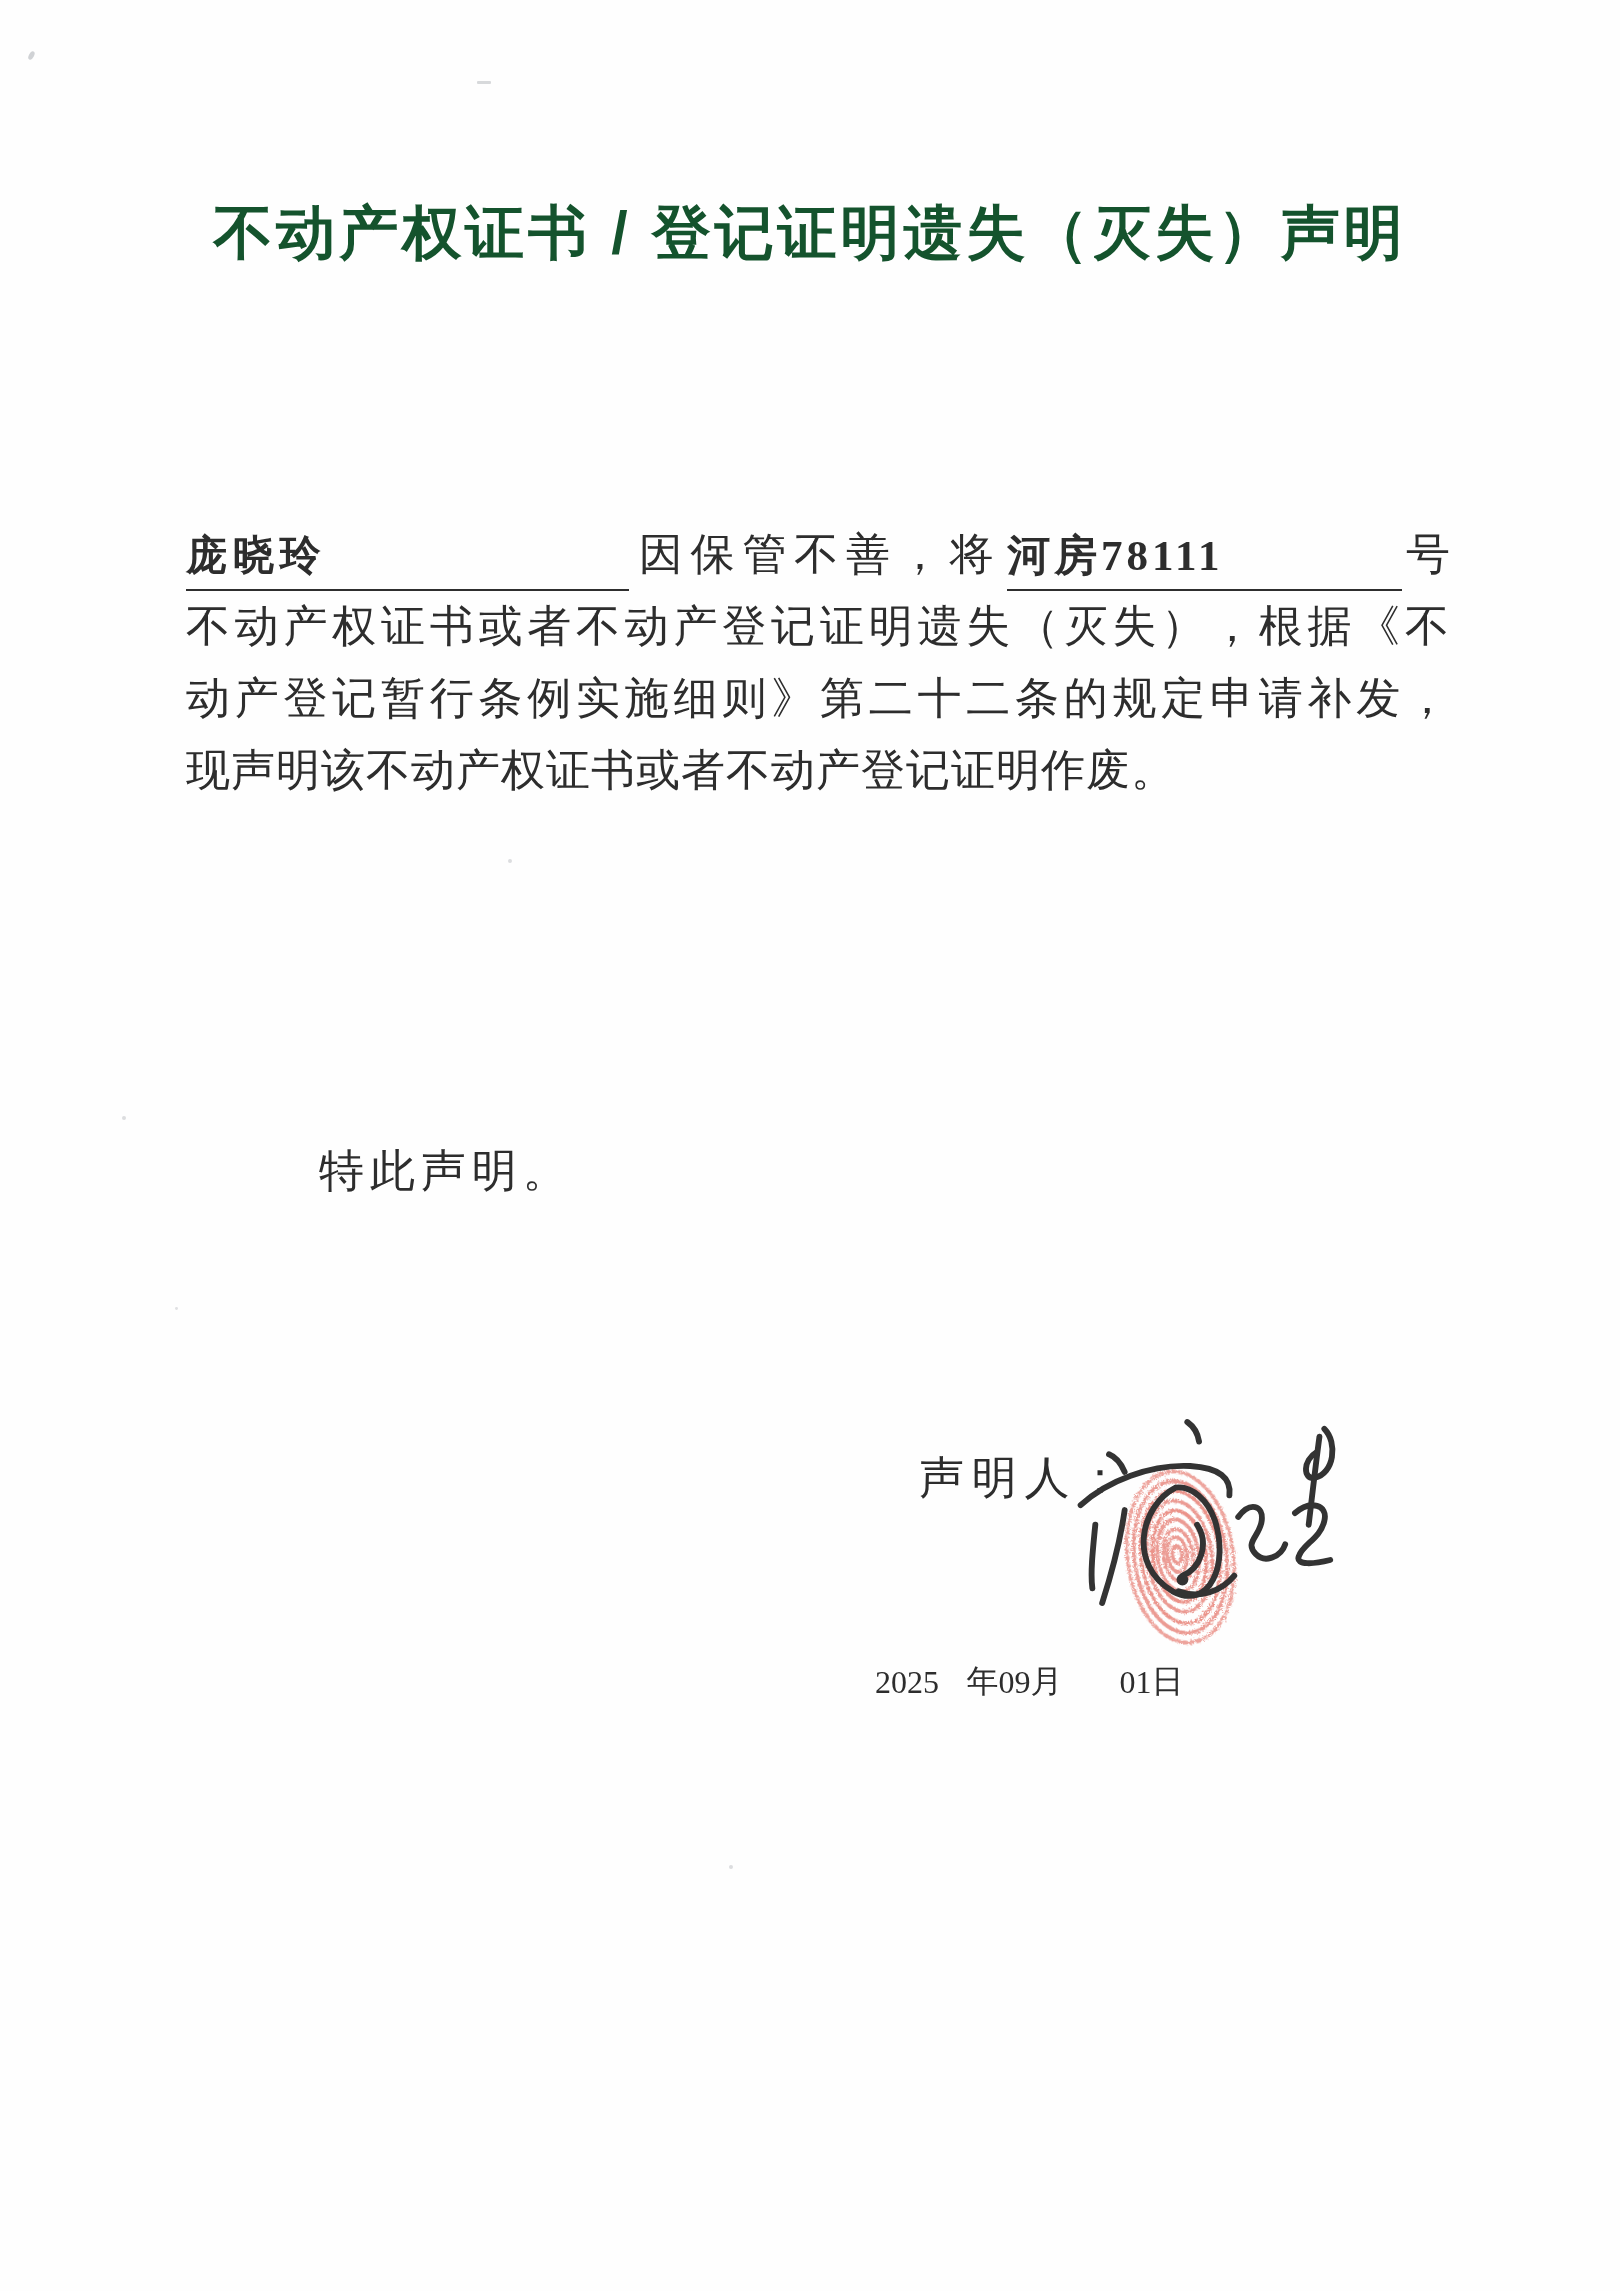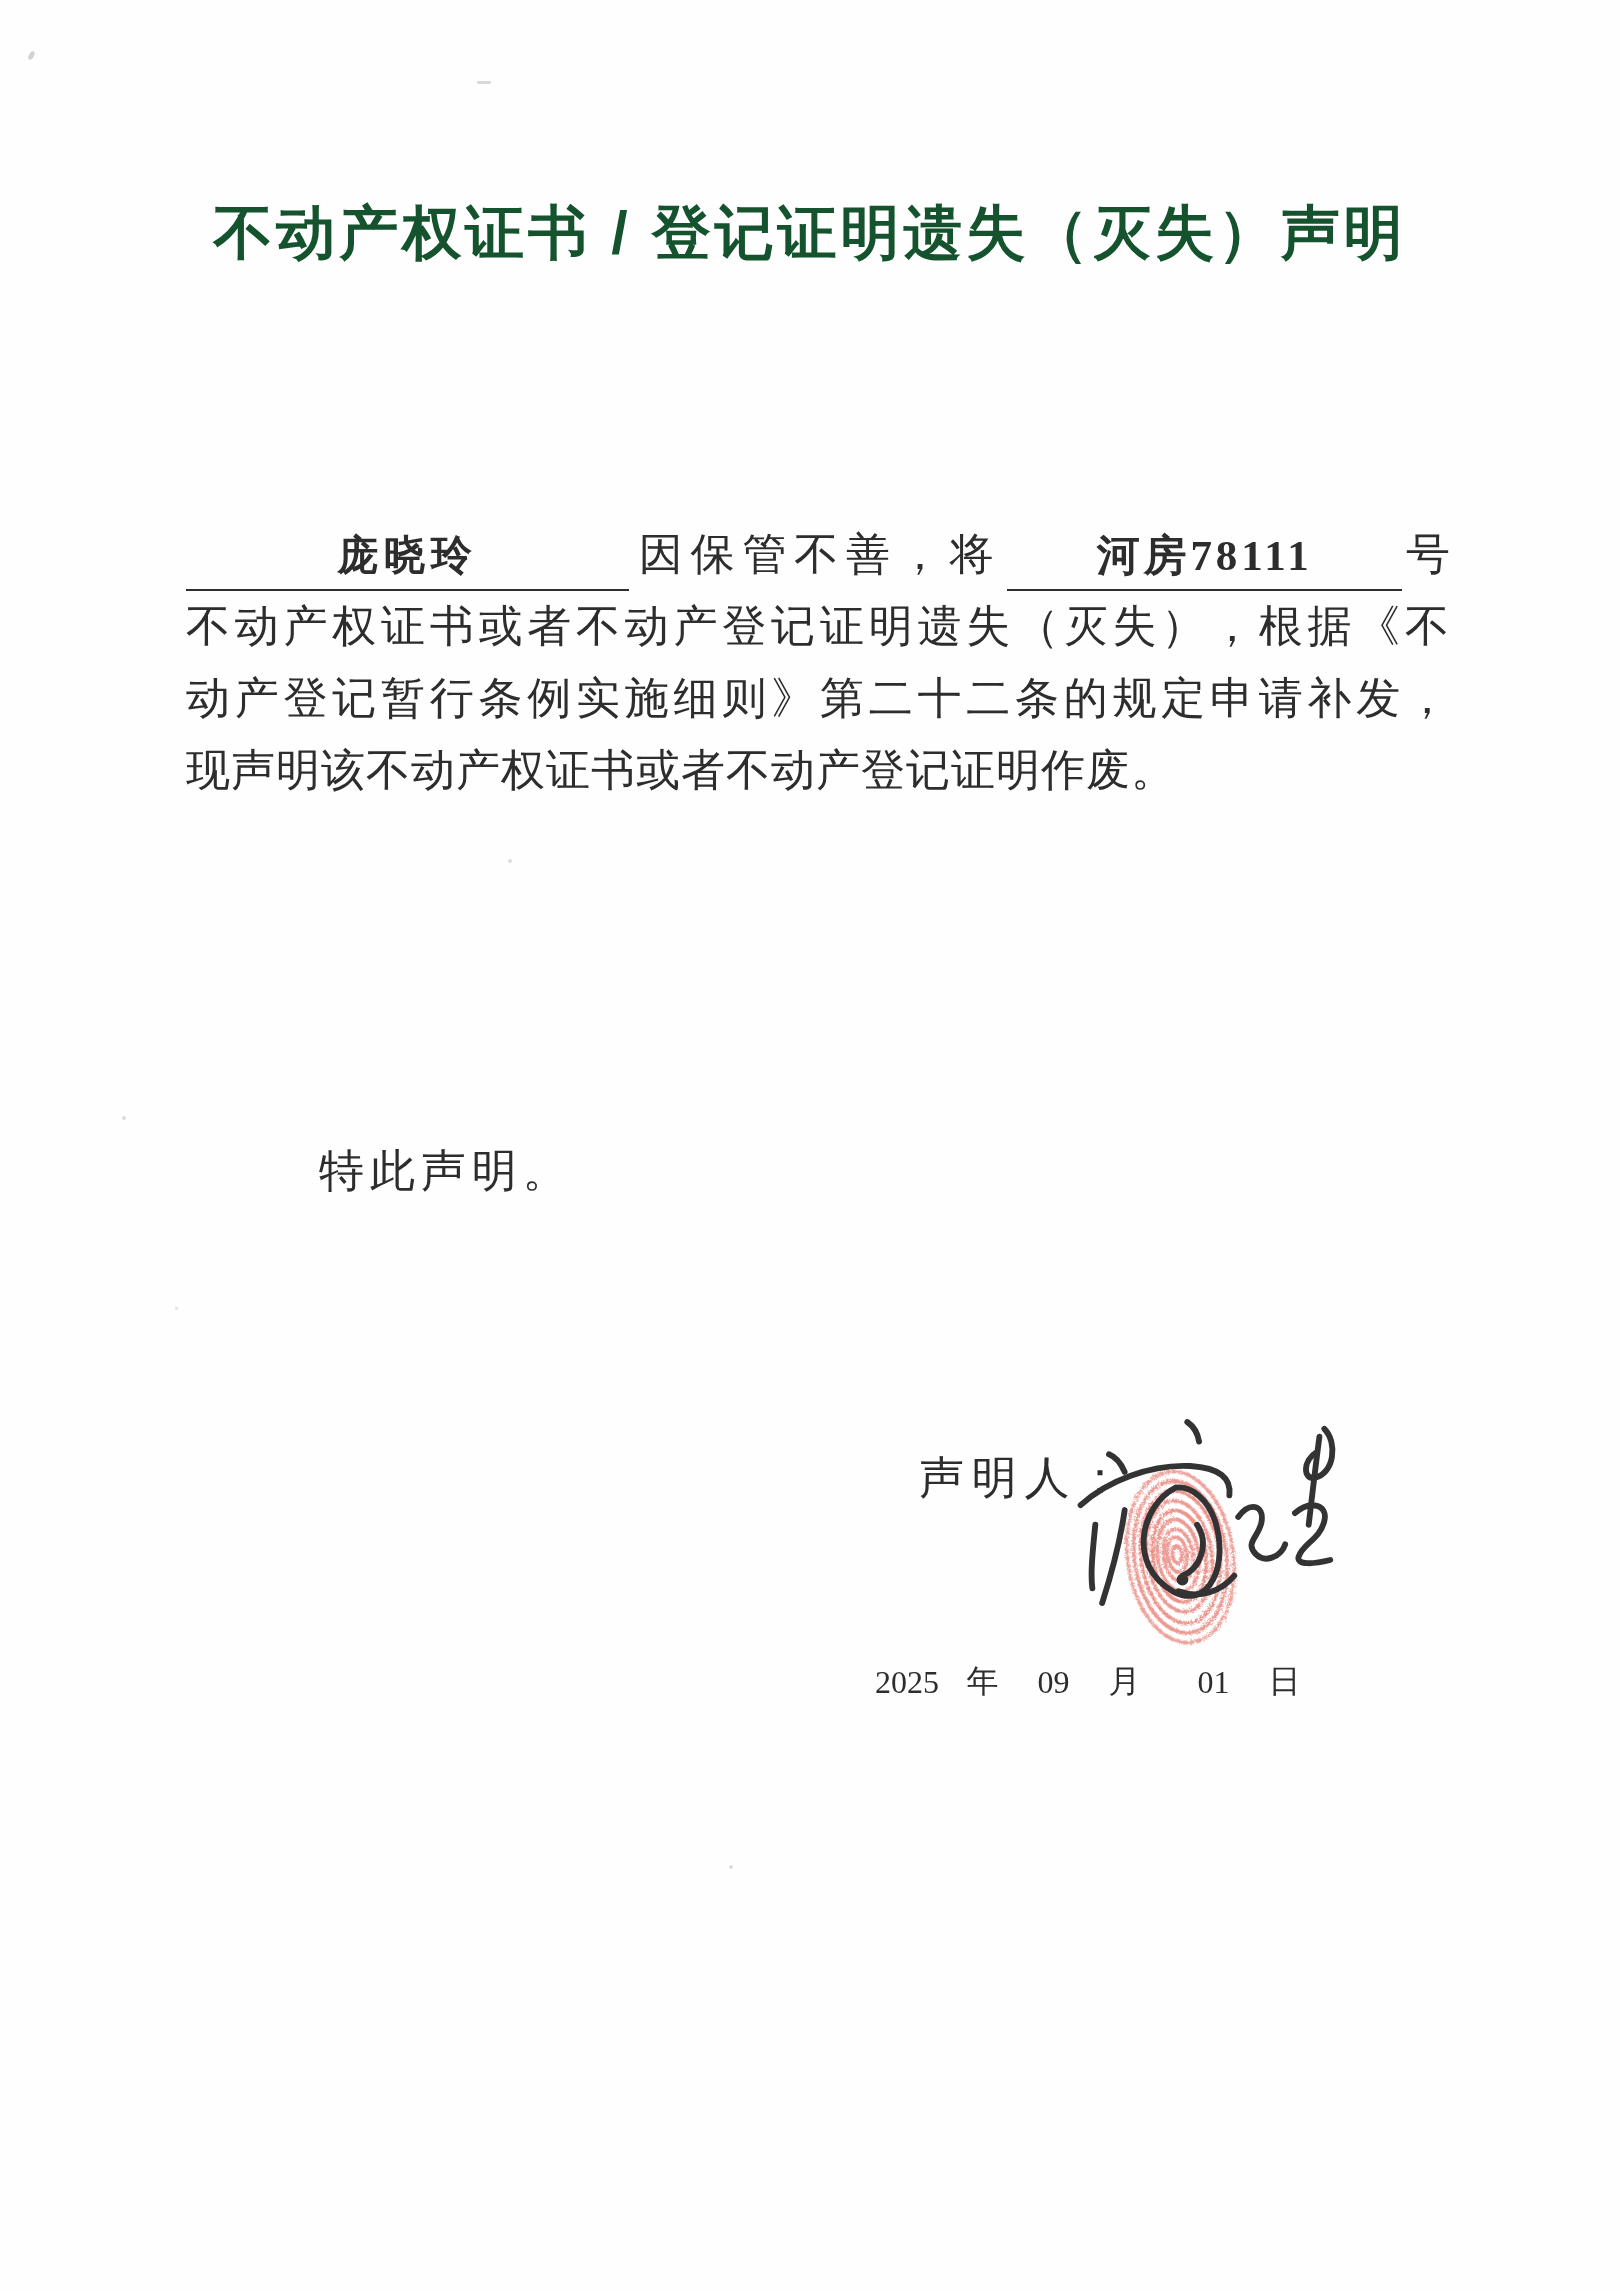--- a/index.html
+++ b/index.html
@@ -33,21 +33,21 @@
     color:#2d2d2d;
   }
   .line1{
     display:flex;
     align-items:flex-end;
     height:72px;
     white-space:nowrap;
   }
   .blank{
     border-bottom:2.9px solid #2e2e2e;
-    text-align:center;
+    text-align:left;
     font-weight:bold;
     line-height:67px;
   }
   .blank.name{width:443px;font-size:41px;letter-spacing:5.9px;}
   .blank.certno{flex:1;font-size:43px;letter-spacing:3.9px;}
   .mid-text{letter-spacing:7.8px;padding:0 5.9px 0 9.8px;}
   .suffix{padding-left:3.9px;}
   .body-line{
     height:72px;
     text-align:justify;
@@ -81,21 +81,21 @@
   .date-line{
     position:absolute;
     left:875px;top:1660px;
     display:flex;
     align-items:center;
     font-size:32px;
     white-space:nowrap;
   }
   .date-line span{display:inline-block;}
   .gap-s{margin-left:27.4px;}
-  .gap-m{margin-left:39px;}
+  .gap-m{}
   .gap-l{margin-left:57px;}
   
   .speck{position:absolute;background:#a9adb2;border-radius:50%;}
   .speck.dash{border-radius:1px;}
 </style>
 </head>
 <body>
 
 <div class="page">
 

